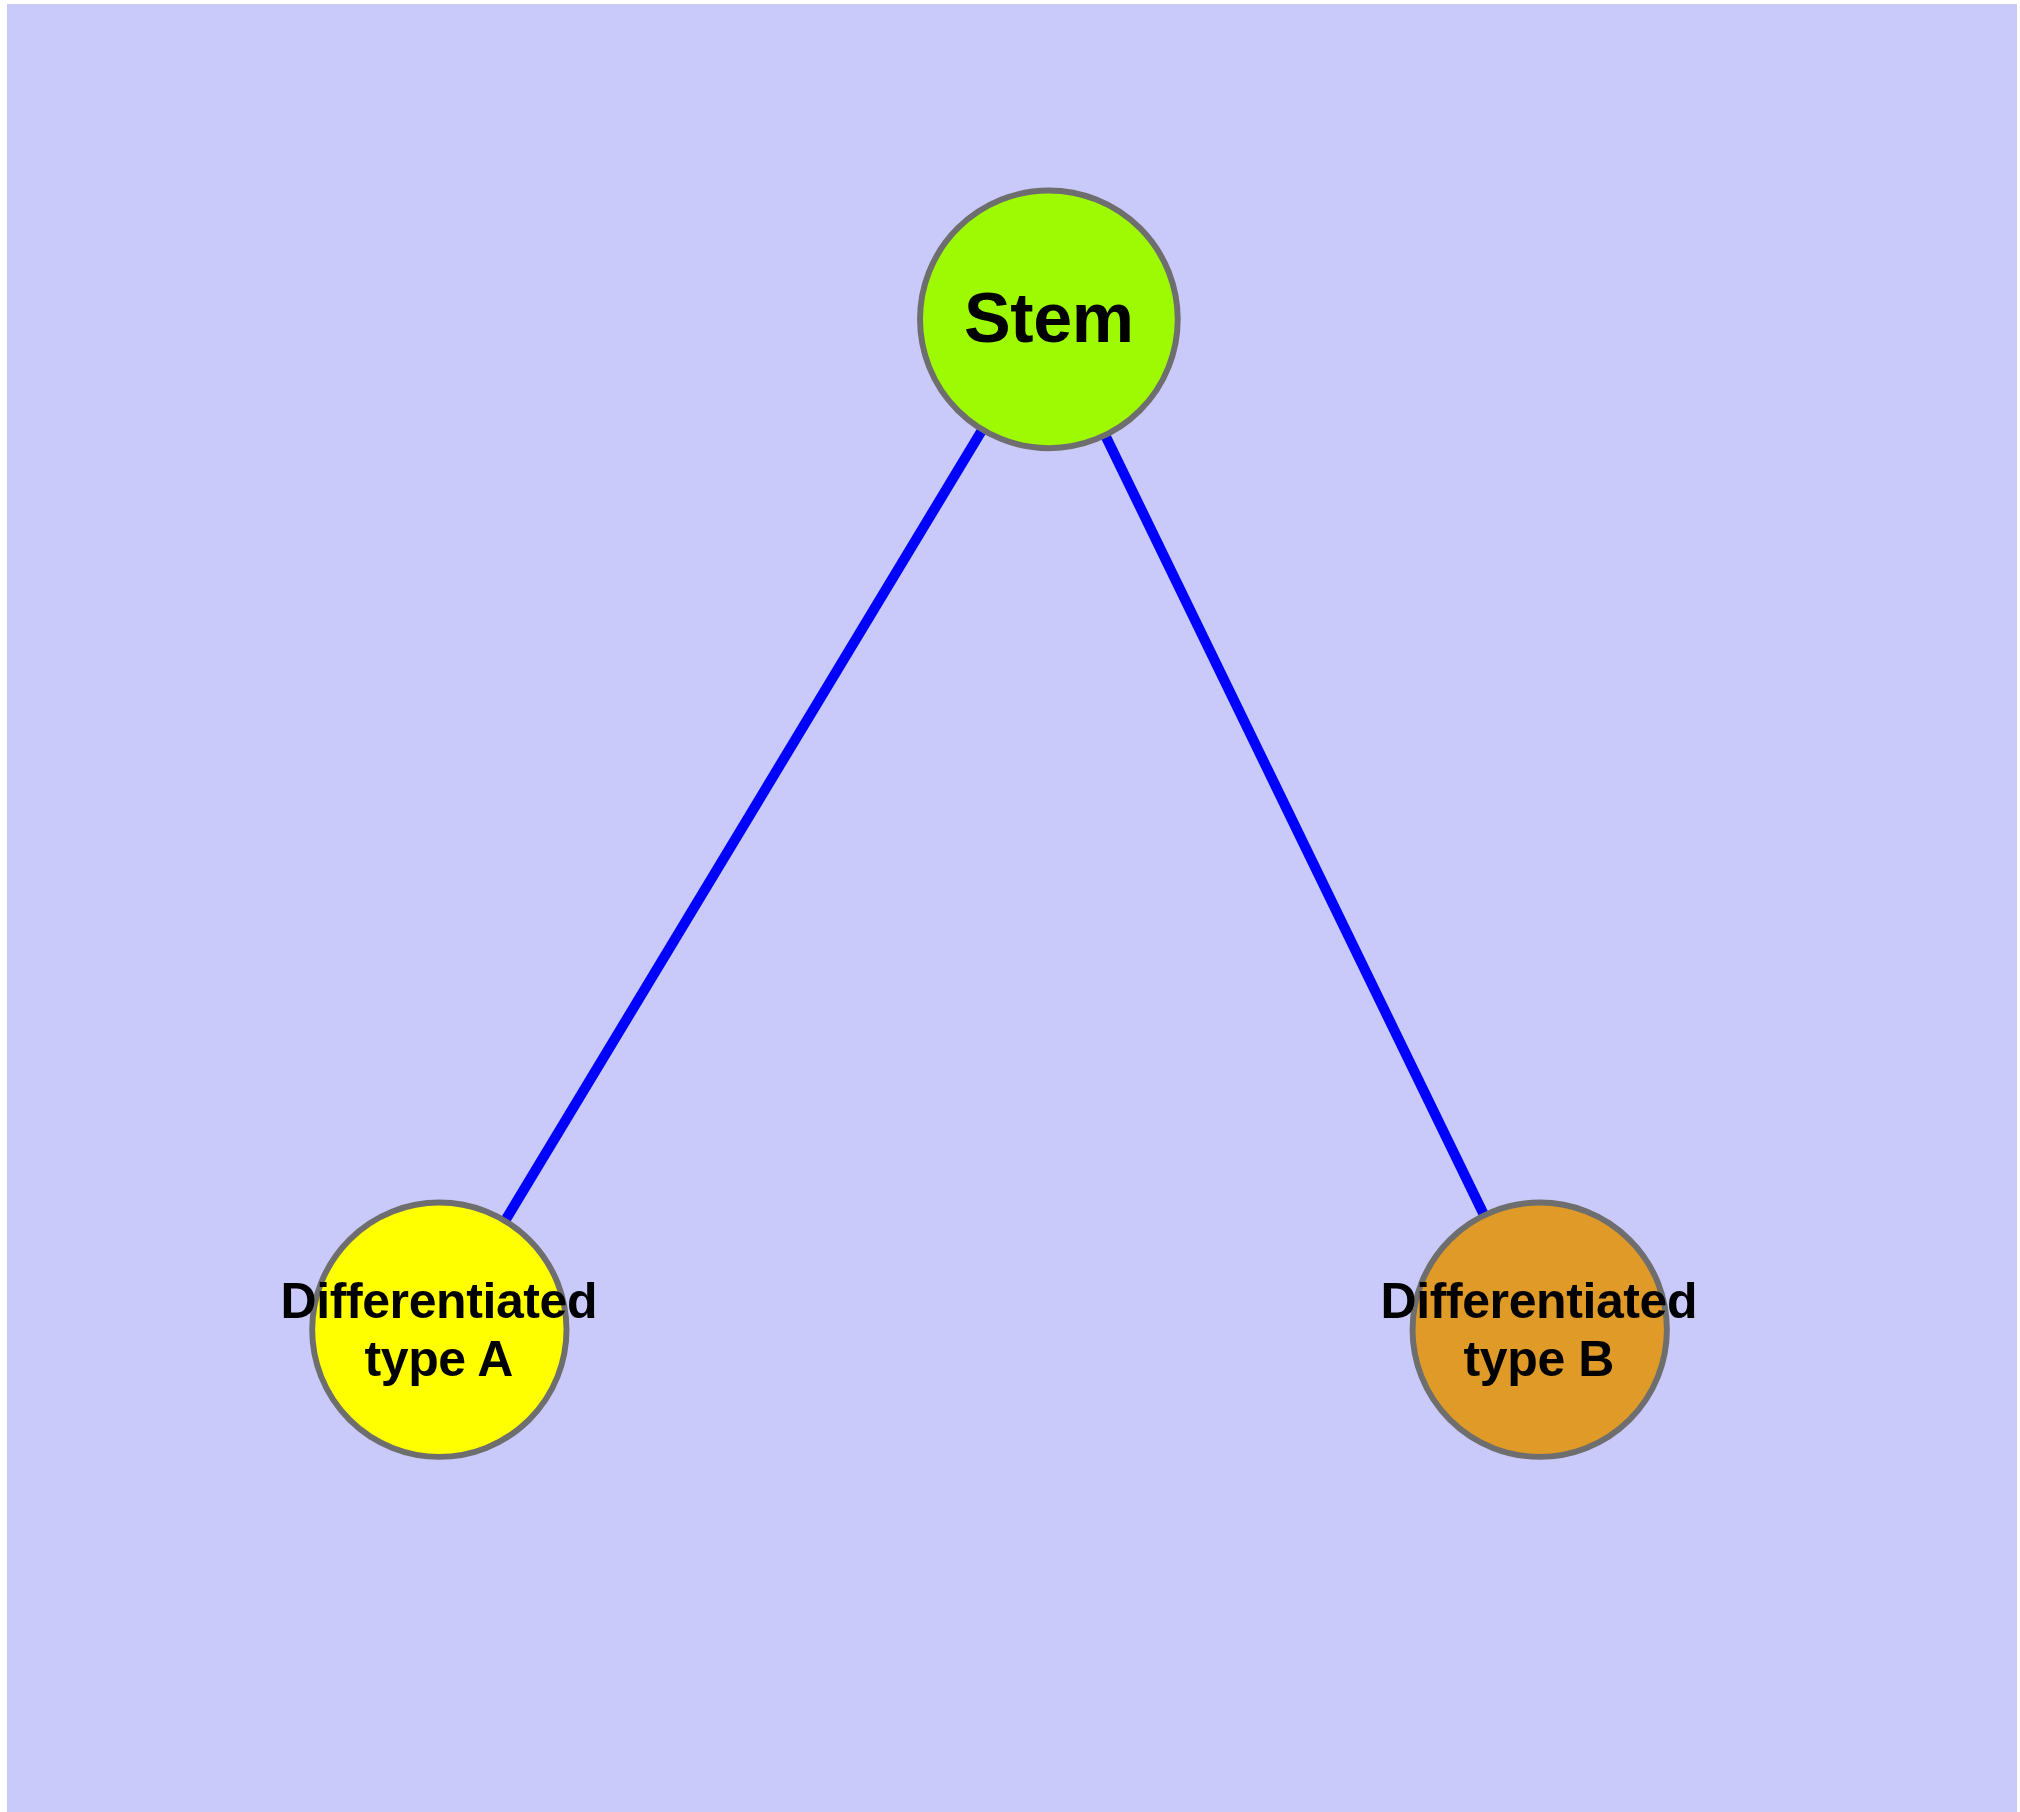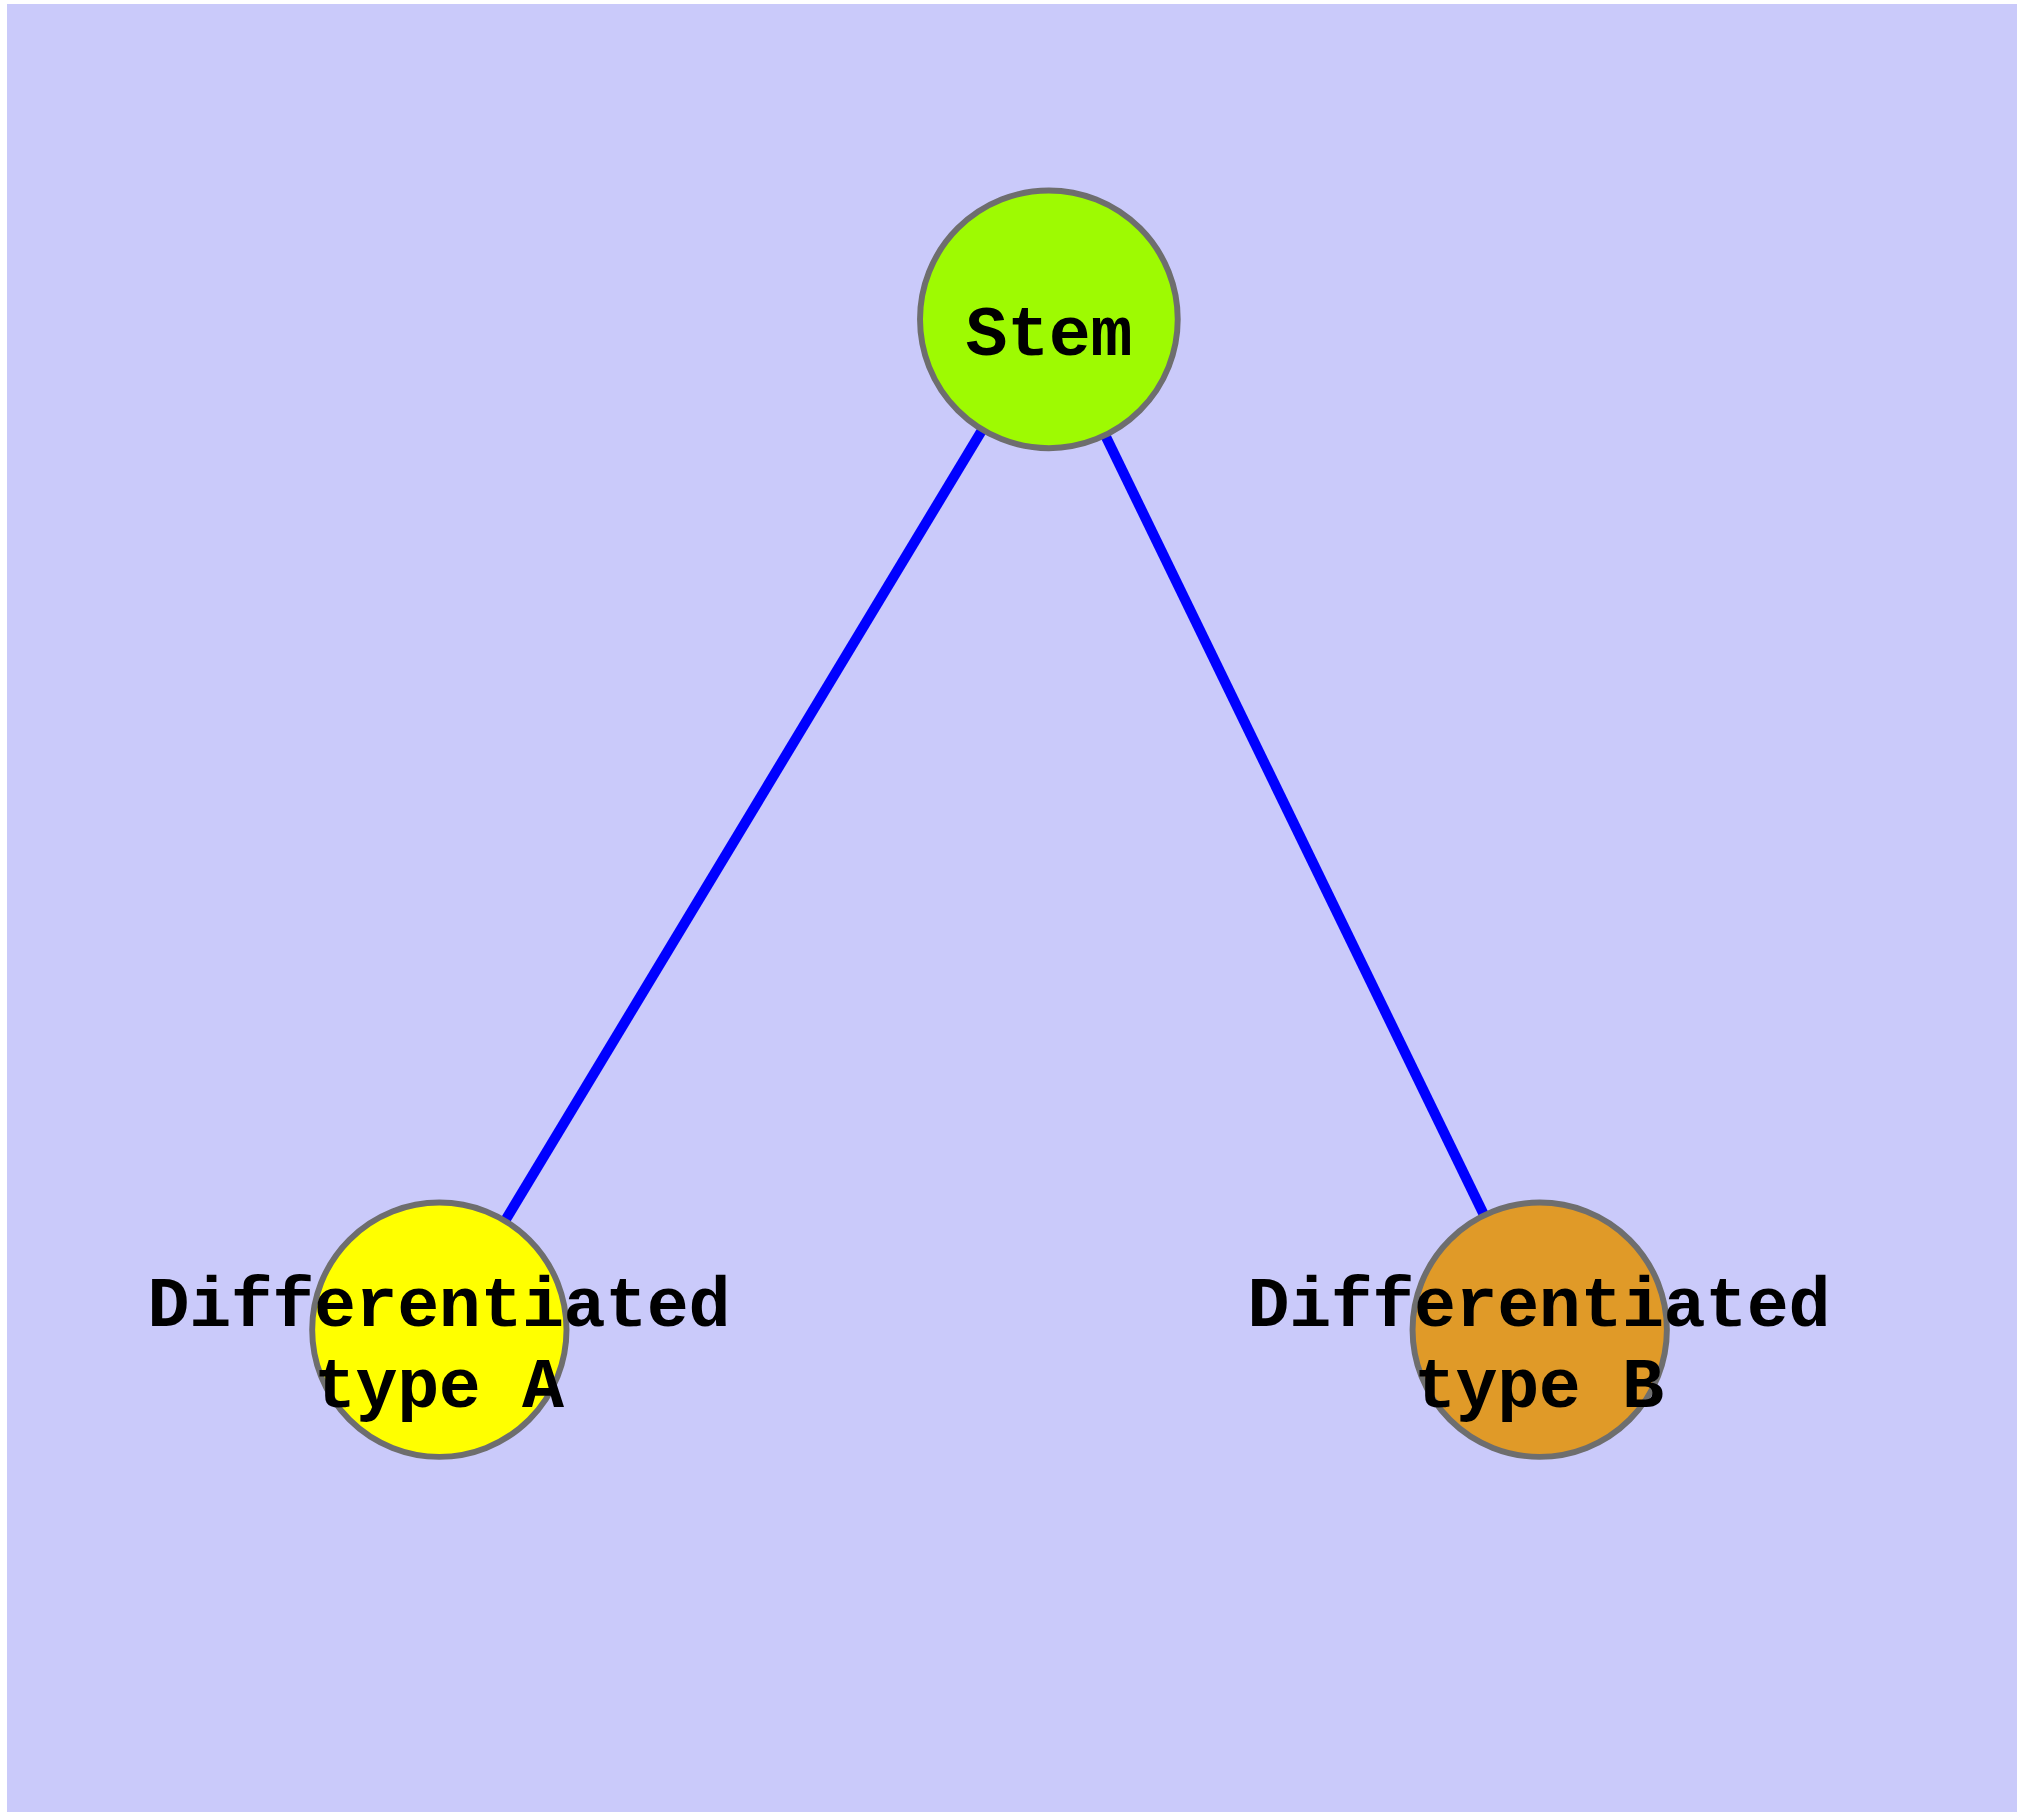--- a/index.html
+++ b/index.html
@@ -30,31 +30,30 @@
     left: 0;
     top: 0;
     width: 100%;
     height: 100%;
     display: block;
   }
   .node-label {
     position: absolute;
     transform: translate(-50%, -50%);
     text-align: center;
-    font-family: Liberation Mono, monospace;
+    font-family: Liberation Sans, sans-serif;
     font-weight: bold;
     color: #000000;
     white-space: pre;
     line-height: 1.16;
     pointer-events: none;
     letter-spacing: -0.4px;
-    margin-top: 18px;
   }
   .label-stem  { font-size: 70px; }
-  .label-leaf  { font-size: 70px; }
+  .label-leaf  { font-size: 50px; }
 </style>
 </head>
 <body>
 
 <div id="stage">
   <div id="canvas" style="background: rgb(202, 202, 250);">
 
     <svg id="graph-svg" viewBox="0 0 2371 2133" preserveAspectRatio="none">
 
       <g>

